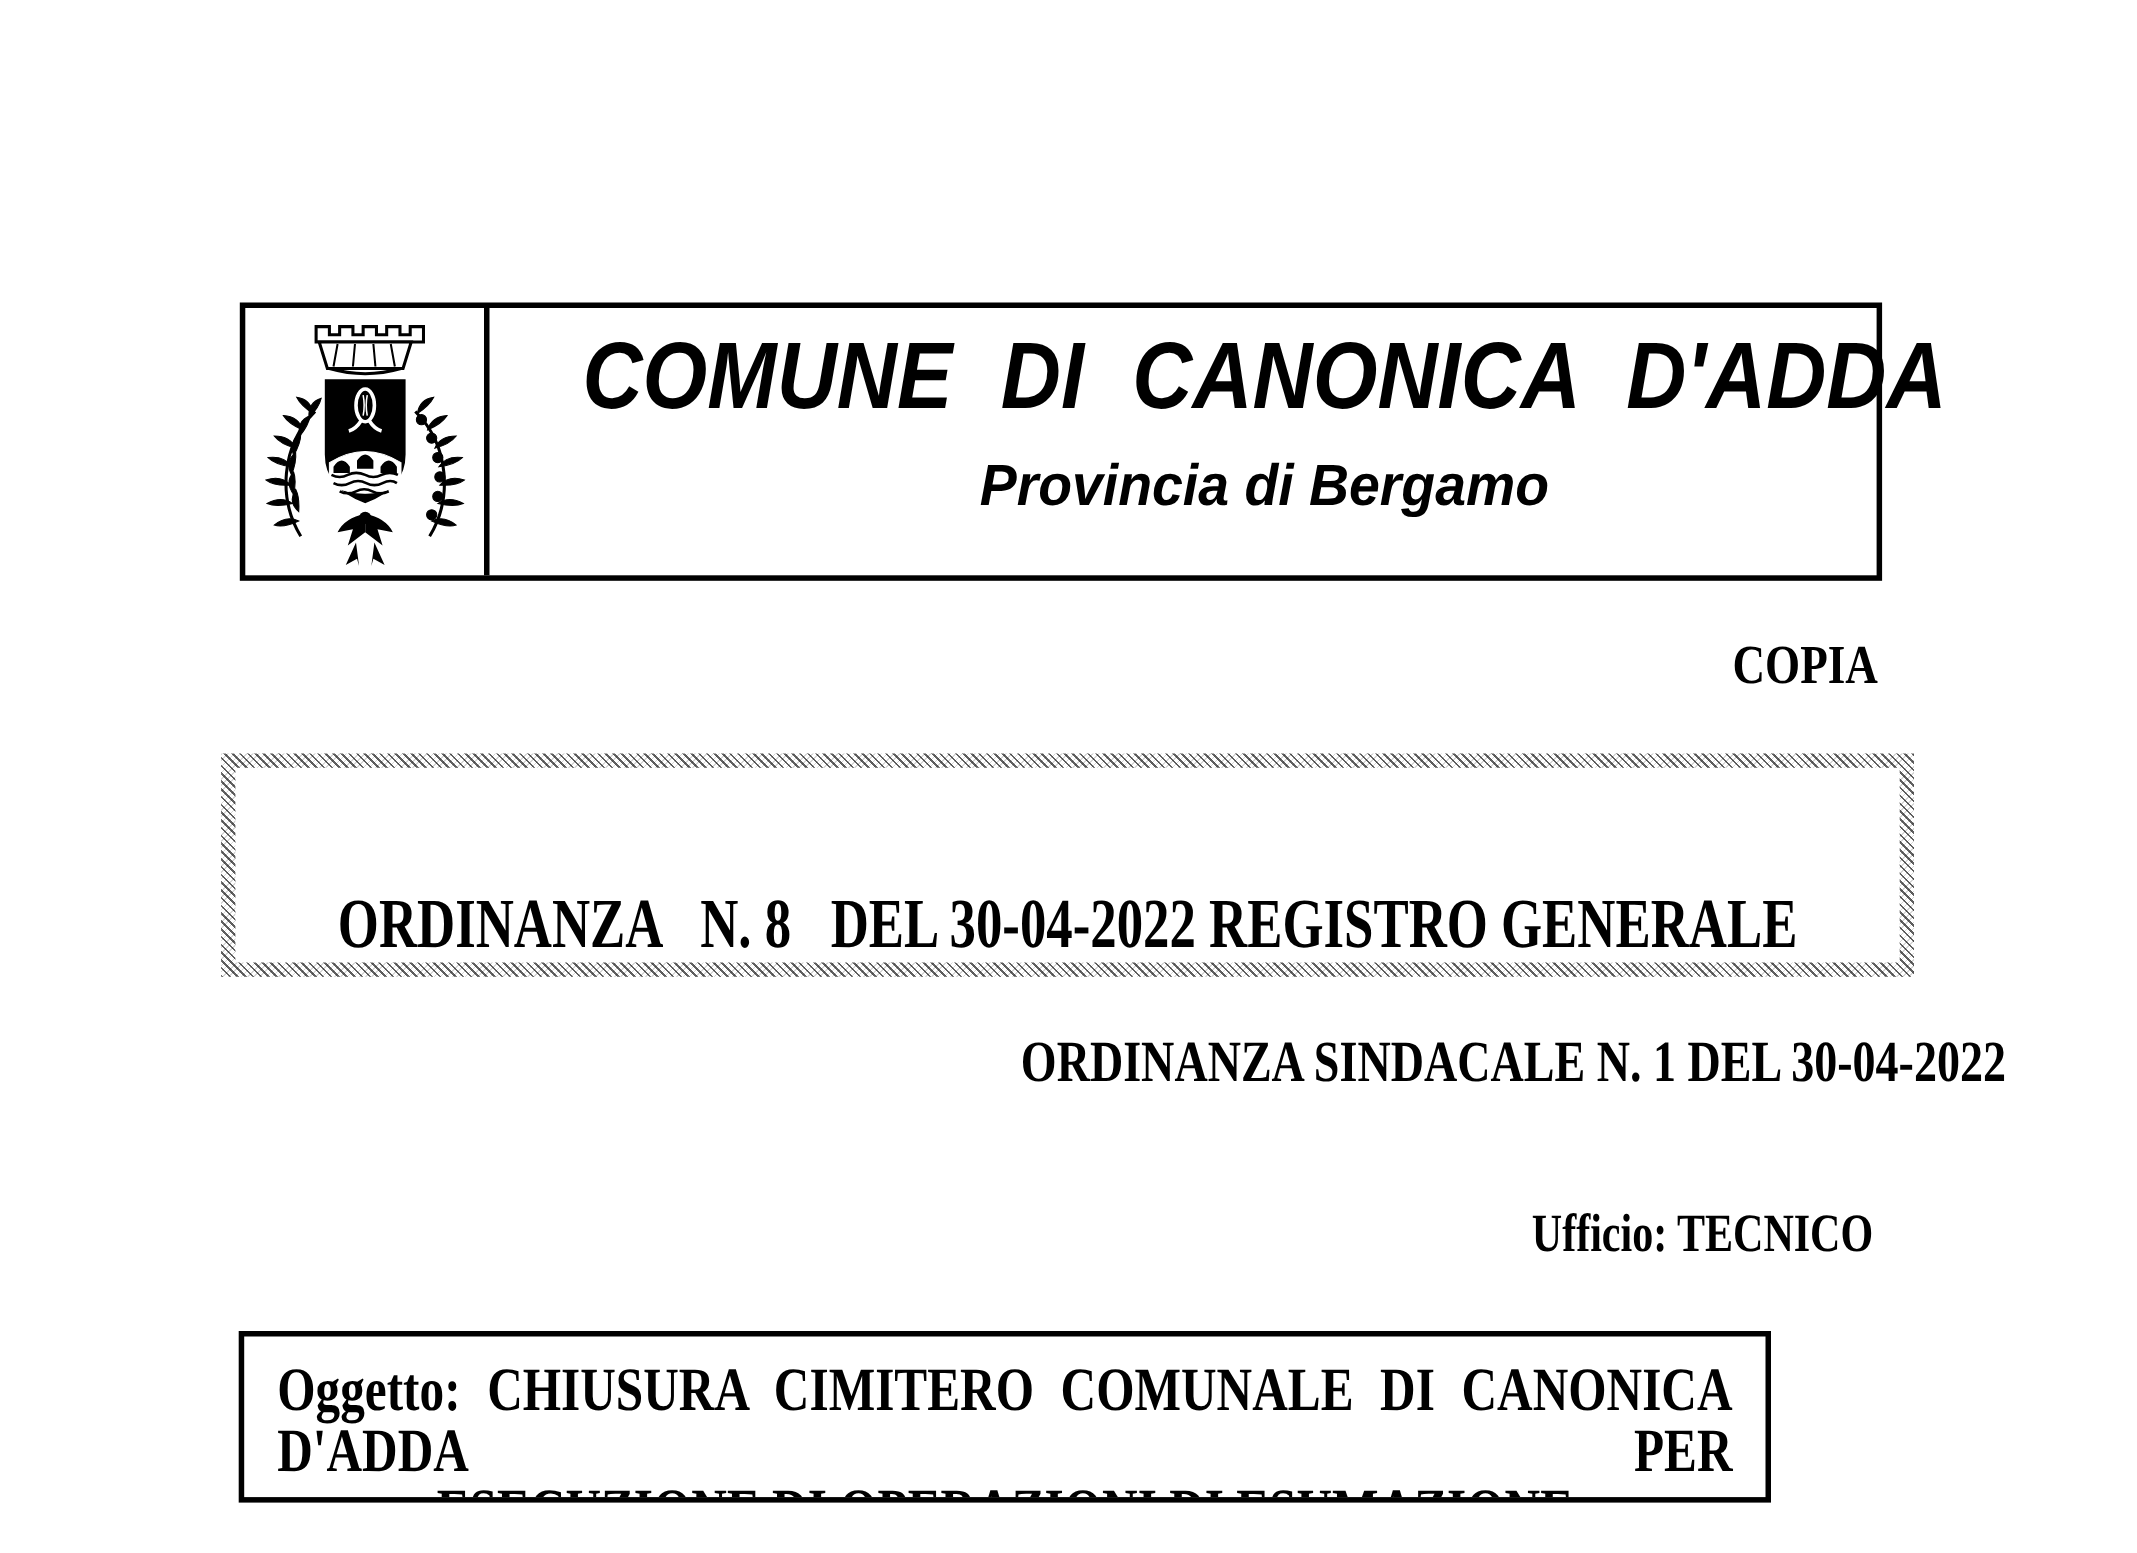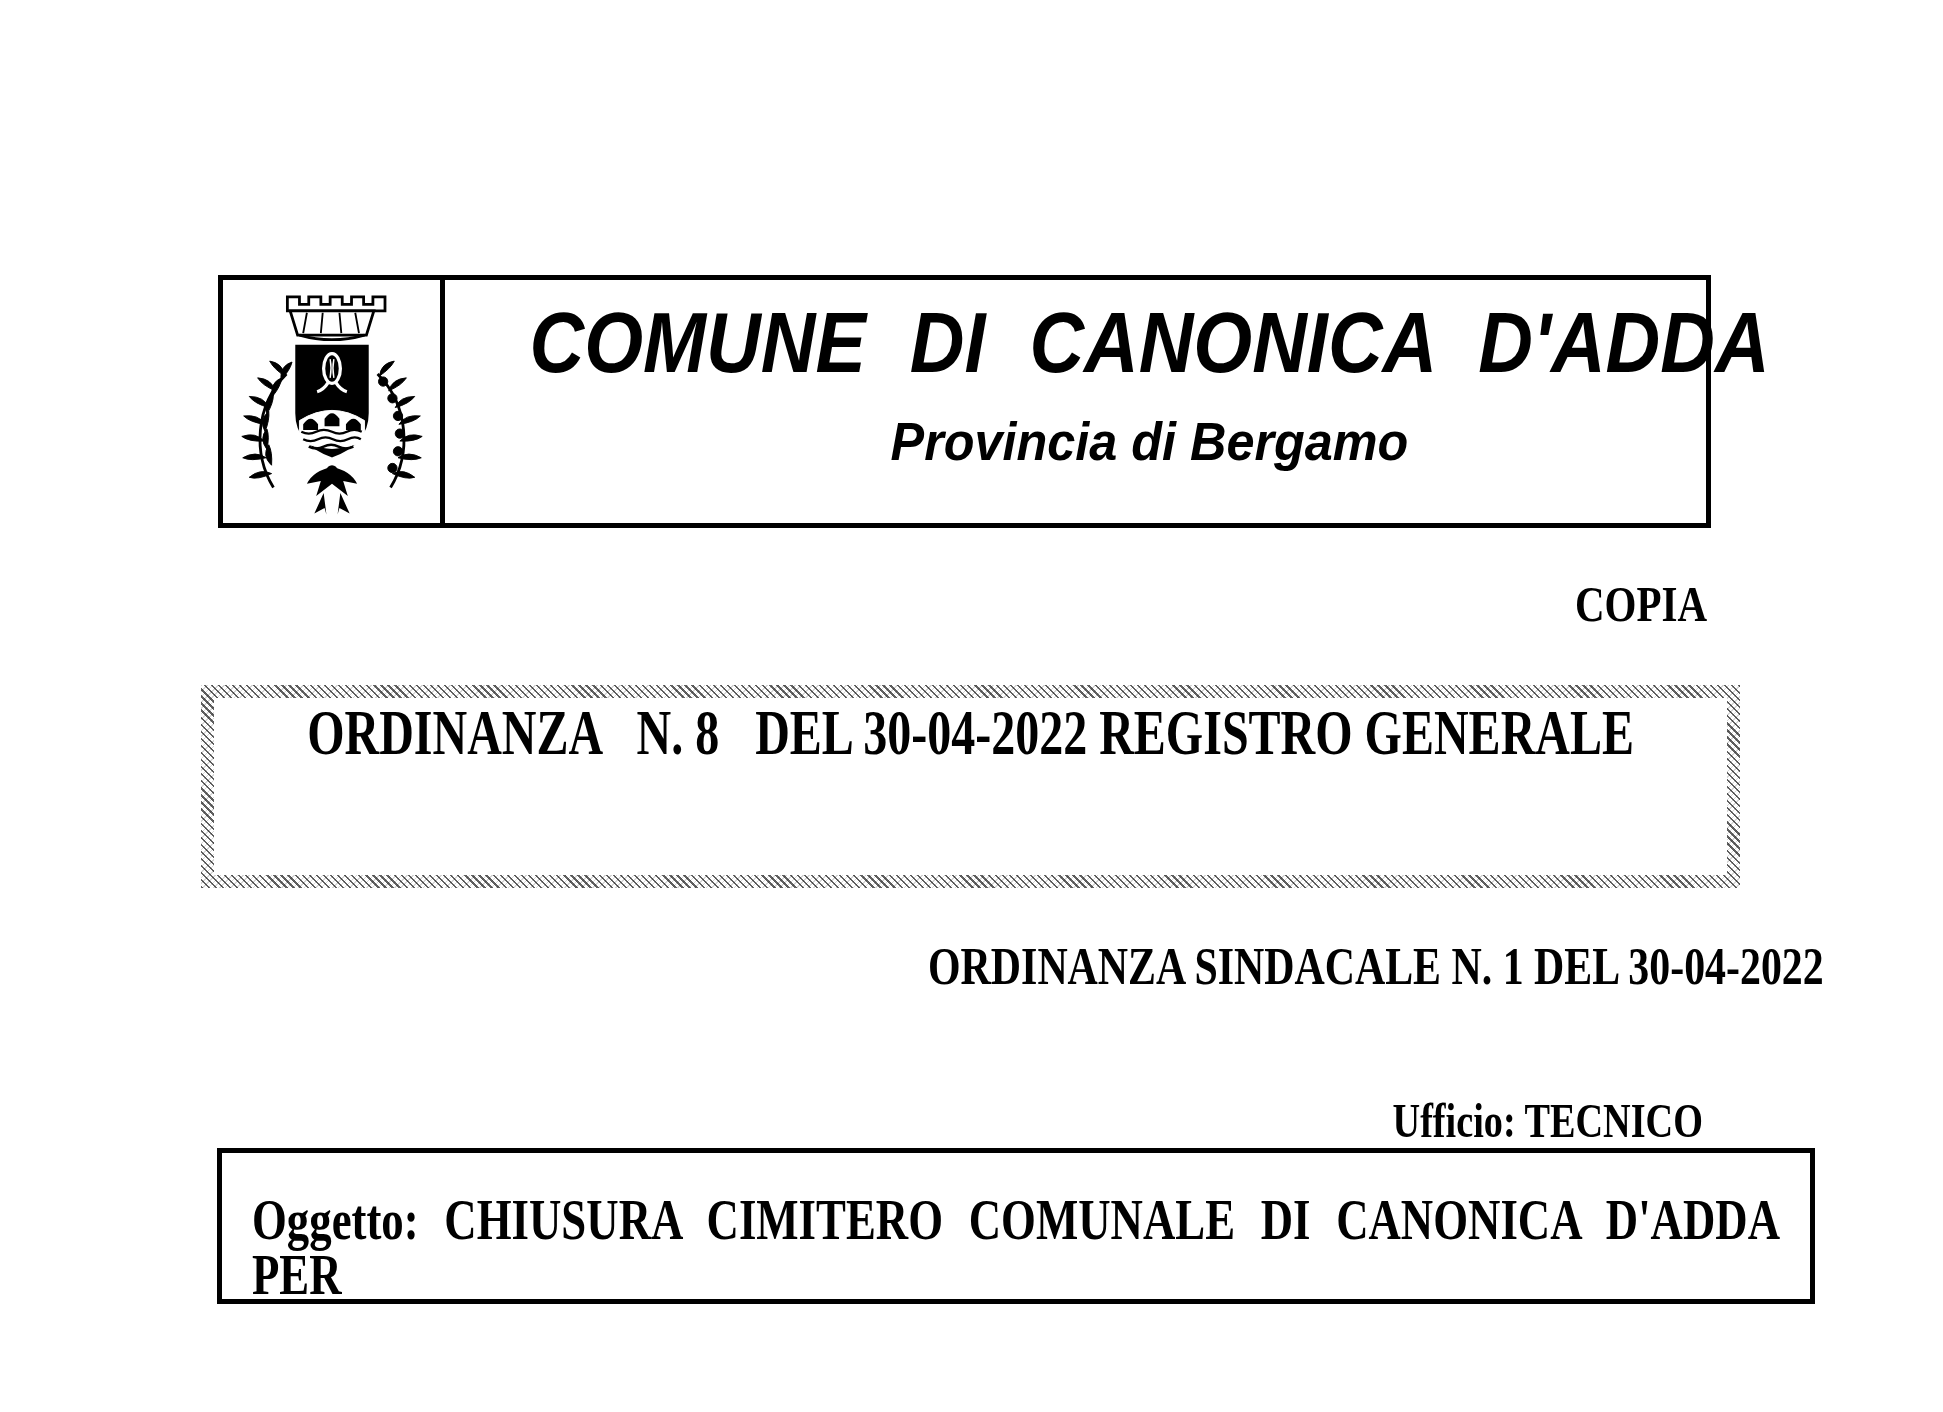--- a/index.html
+++ b/index.html
@@ -60,21 +60,21 @@
     position:absolute; left:201px; top:685px;
     width:1539px; height:203px;
     background-color:#fff;
     background-image:
       repeating-linear-gradient(45deg, rgba(0,0,0,0.62) 0 1.6px, rgba(255,255,255,0) 1.6px 5px),
       repeating-linear-gradient(135deg, rgba(0,0,0,0.16) 0 1px, rgba(255,255,255,0) 1px 4px);
   }
   .banner-inner {
     position:absolute; left:13px; top:13px; right:13px; bottom:13px;
     background:#fff;
-    display:flex; align-items:flex-start; justify-content:center;
+    display:flex; align-items:flex-end; justify-content:center;
   }
   .banner-text {
     font-weight:bold; font-size:64px; line-height:70px;
     white-space:pre;
     transform:scaleX(0.75); transform-origin:center;
   }
 
   
   .subtitle {
     position:absolute; left:0; top:936px; width:1943px;
@@ -90,25 +90,25 @@
   
   .office {
     position:absolute; top:1092px; right:240px;
     font-weight:bold; font-size:49px; line-height:58px;
     white-space:pre;
     transform:scaleX(0.78); transform-origin:right center;
   }
 
   
   .subject-box {
-    position:absolute; left:217px; top:1148px;
-    width:1598px; height:156px;
+    position:absolute; left:217px; top:1210px;
+    width:1393px; height:156px;
     border:5px solid #000;
     background:#fff;
-    padding:40px 30px 0 30px;
+    padding:22px 30px 0 30px;
     overflow:hidden;
   }
   .subject-line1 {
     font-weight:bold; font-size:56px; line-height:55px;
     width:125%;
     transform:scaleX(0.8); transform-origin:left center;
     text-align:justify;
     text-align-last:justify;
   }
   .subject-line2 {

